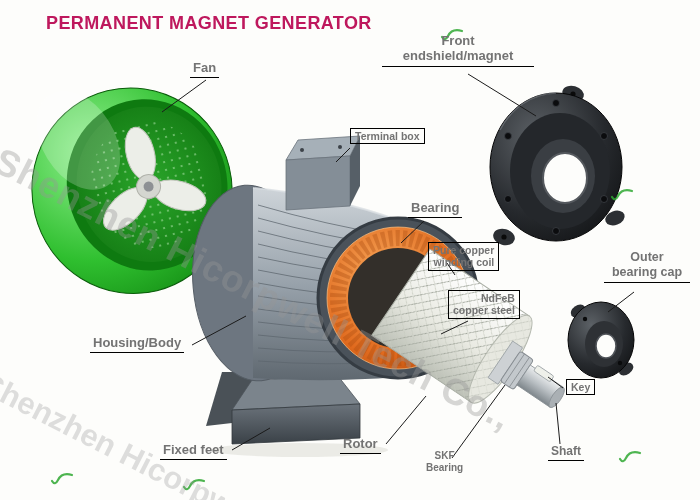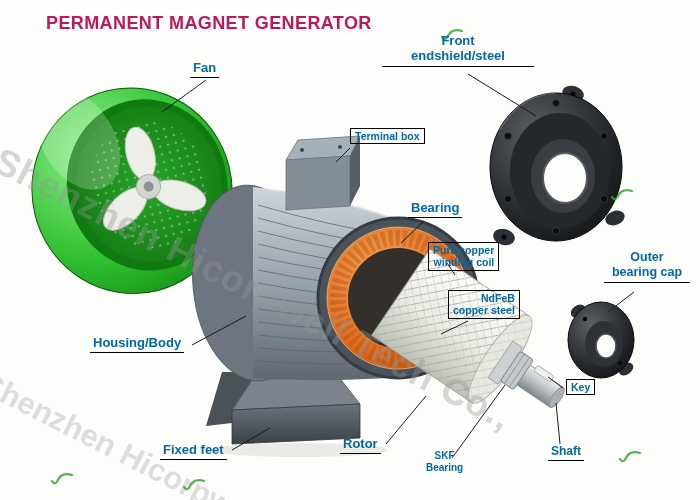--- a/index.html
+++ b/index.html
@@ -1,20 +1,20 @@
 <!DOCTYPE html>
 <html><head>
 <meta charset="utf-8">
 <style>
   *{margin:0;padding:0;box-sizing:border-box}
   html,body{width:700px;height:500px;background:#fff;font-family:"Liberation Sans",sans-serif}
   #stage{position:relative;width:700px;height:500px;overflow:hidden;background:#fdfdfb}
   #stage>svg{position:absolute;left:0;top:0}
   .title{position:absolute;left:46px;top:13px;font-size:18px;font-weight:bold;letter-spacing:.4px;color:#be185d}
-  .lbl{position:absolute;font-weight:bold;color:#0369a1;font-size:13px;line-height:1.18;white-space:nowrap}
+  .lbl{position:absolute;font-weight:bold;color:#737373;font-size:13px;line-height:1.18;white-space:nowrap}
   .u{border-bottom:1.7px solid #000;padding:0 3px 2px}
   .boxed{border:1.2px solid #000;padding:1px 4px;font-size:10.5px;text-align:right}
   .ctr{text-align:center}
   .sm{font-size:10px}
   .wm{position:absolute;white-space:nowrap;font-weight:600;transform-origin:0 0;pointer-events:none}
   #wm1{left:6px;top:140px;font-size:37px;transform:rotate(27deg);letter-spacing:1px;color:rgba(150,150,150,.38)}
   #wm2{left:-8px;top:366px;font-size:31px;transform:rotate(27deg);color:rgba(150,150,150,.30)}
   .lbl span{display:block}
 </style>
 </head>
@@ -205,21 +205,21 @@
 
   <div id="wm1" class="wm">Shenzhen Hicorpwell Tech Co.,</div>
   <div id="wm2" class="wm">Shenzhen Hicorpwell Te</div>
 
   <div class="title">PERMANENT MAGNET GENERATOR</div>
 
   <div class="lbl u" style="left:190px;top:60px">Fan</div>
 
   <div class="lbl u ctr" style="left:382px;top:33px;width:152px">
     <span>Front</span>
-    <span>endshield/steel</span>
+    <span>endshield/magnet</span>
   </div>
 
   <div class="lbl boxed" style="left:350px;top:128px">Terminal box</div>
 
   <div class="lbl u" style="left:408px;top:200px">Bearing</div>
 
   <div class="lbl boxed" style="left:428px;top:242px">
     <span>Pure copper</span>
     <span>winding coil</span>
   </div>

